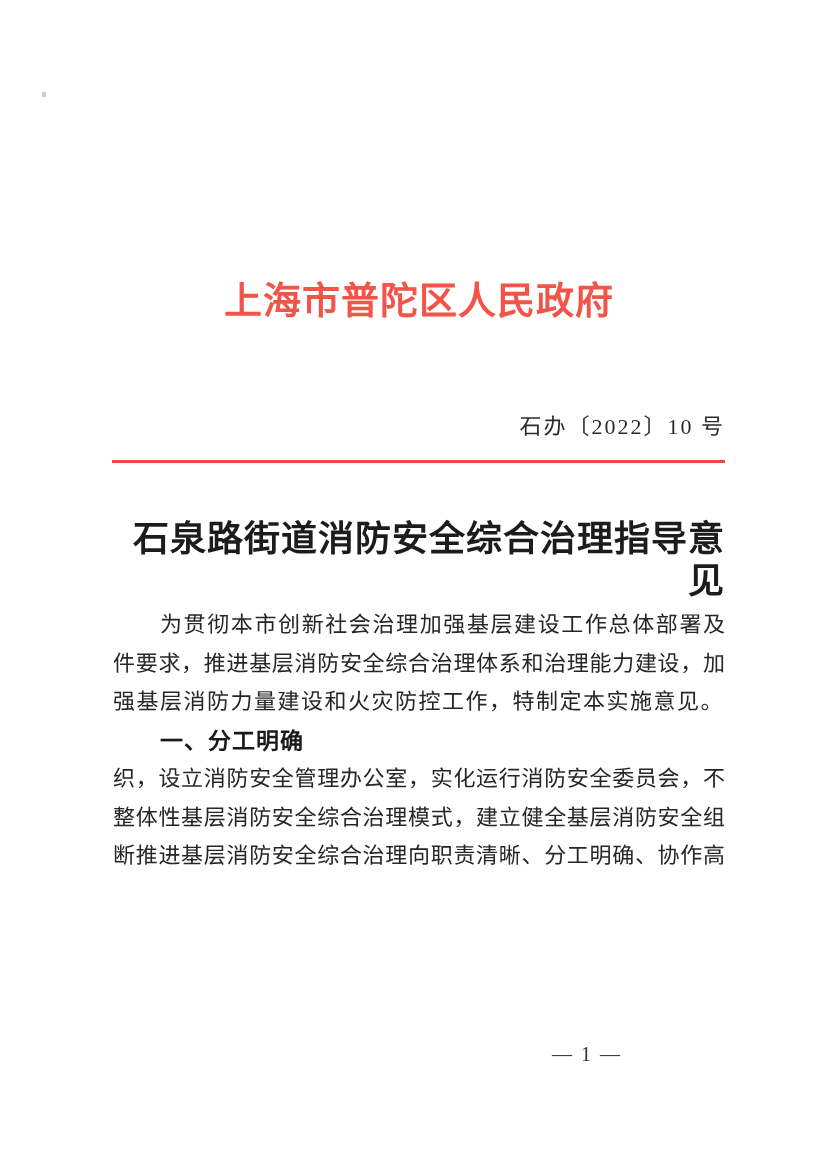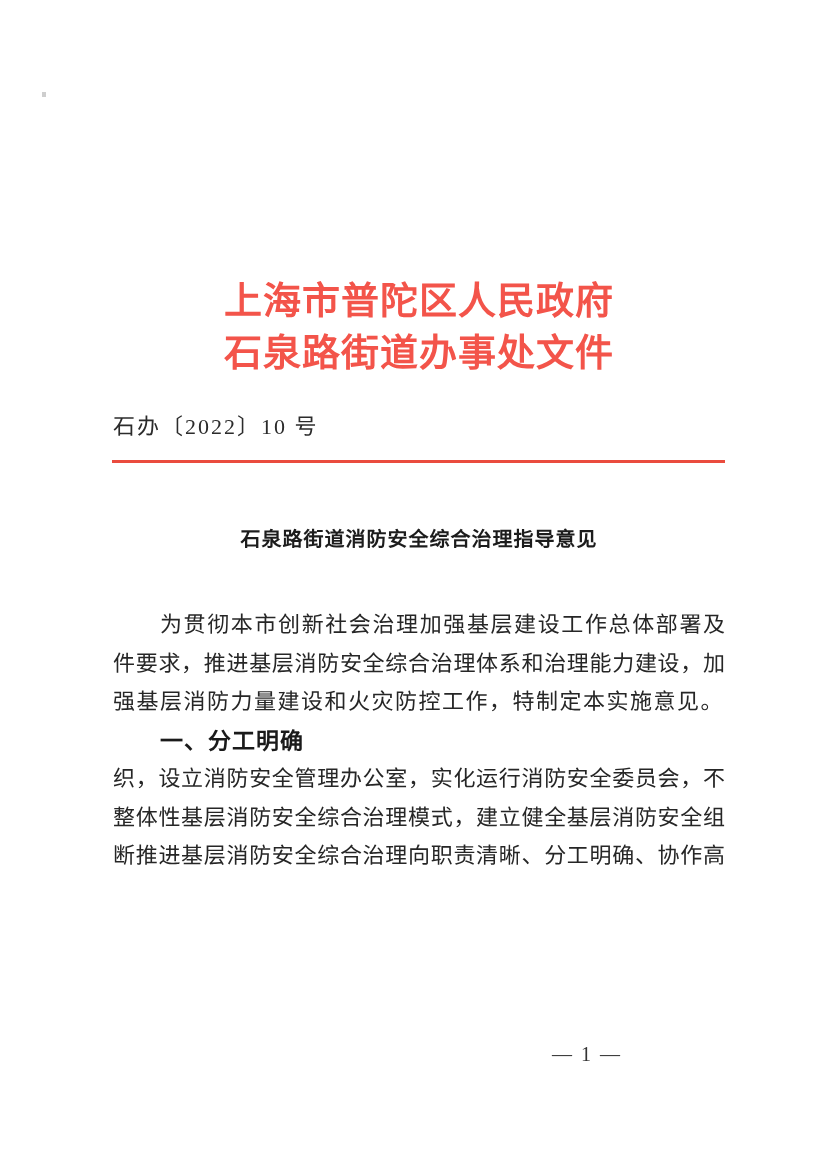--- a/index.html
+++ b/index.html
@@ -36,42 +36,42 @@
     text-align: center;
     color: #f3544a;
     font-size: 38px;
     line-height: 52px;
     font-weight: bold;
     letter-spacing: 1px;
   }
   
   .doc-number {
     top: 412px;
-    text-align: left;
+    text-align: right;
     font-size: 22px;
     line-height: 30px;
     letter-spacing: 2px;
     color: #2b2b2b;
   }
   
   .red-rule {
     position: absolute;
     left: 112px;
     top: 460px;
     width: 613px;
     height: 3px;
     background: #ea4b3e;
     border: none;
     margin: 0;
   }
   
   .doc-title {
     top: 518px;
-    text-align: center;
-    font-size: 20px;
+    text-align: right;
+    font-size: 36px;
     line-height: 42px;
     font-weight: bold;
     letter-spacing: 1px;
     color: #1c1c1c;
   }
   
   .body-text {
     top: 606px;
   }
   .bl {
@@ -112,21 +112,20 @@
 </style>
 </head>
 <body>
 
 <div class="page">
 
   <div class="speck"></div>
 
   <div class="content-col org-title" style="position:absolute;">
     <div>上海市普陀区人民政府</div>
-    <div>石泉路街道办事处文件</div>
   </div>
 
   <div class="content-col doc-number" style="position:absolute;">石办〔2022〕10 号</div>
 
   <div class="red-rule"></div>
 
   <div class="content-col doc-title" style="position:absolute;">石泉路街道消防安全综合治理指导意见</div>
 
   <div class="content-col body-text" style="position:absolute;">
 

